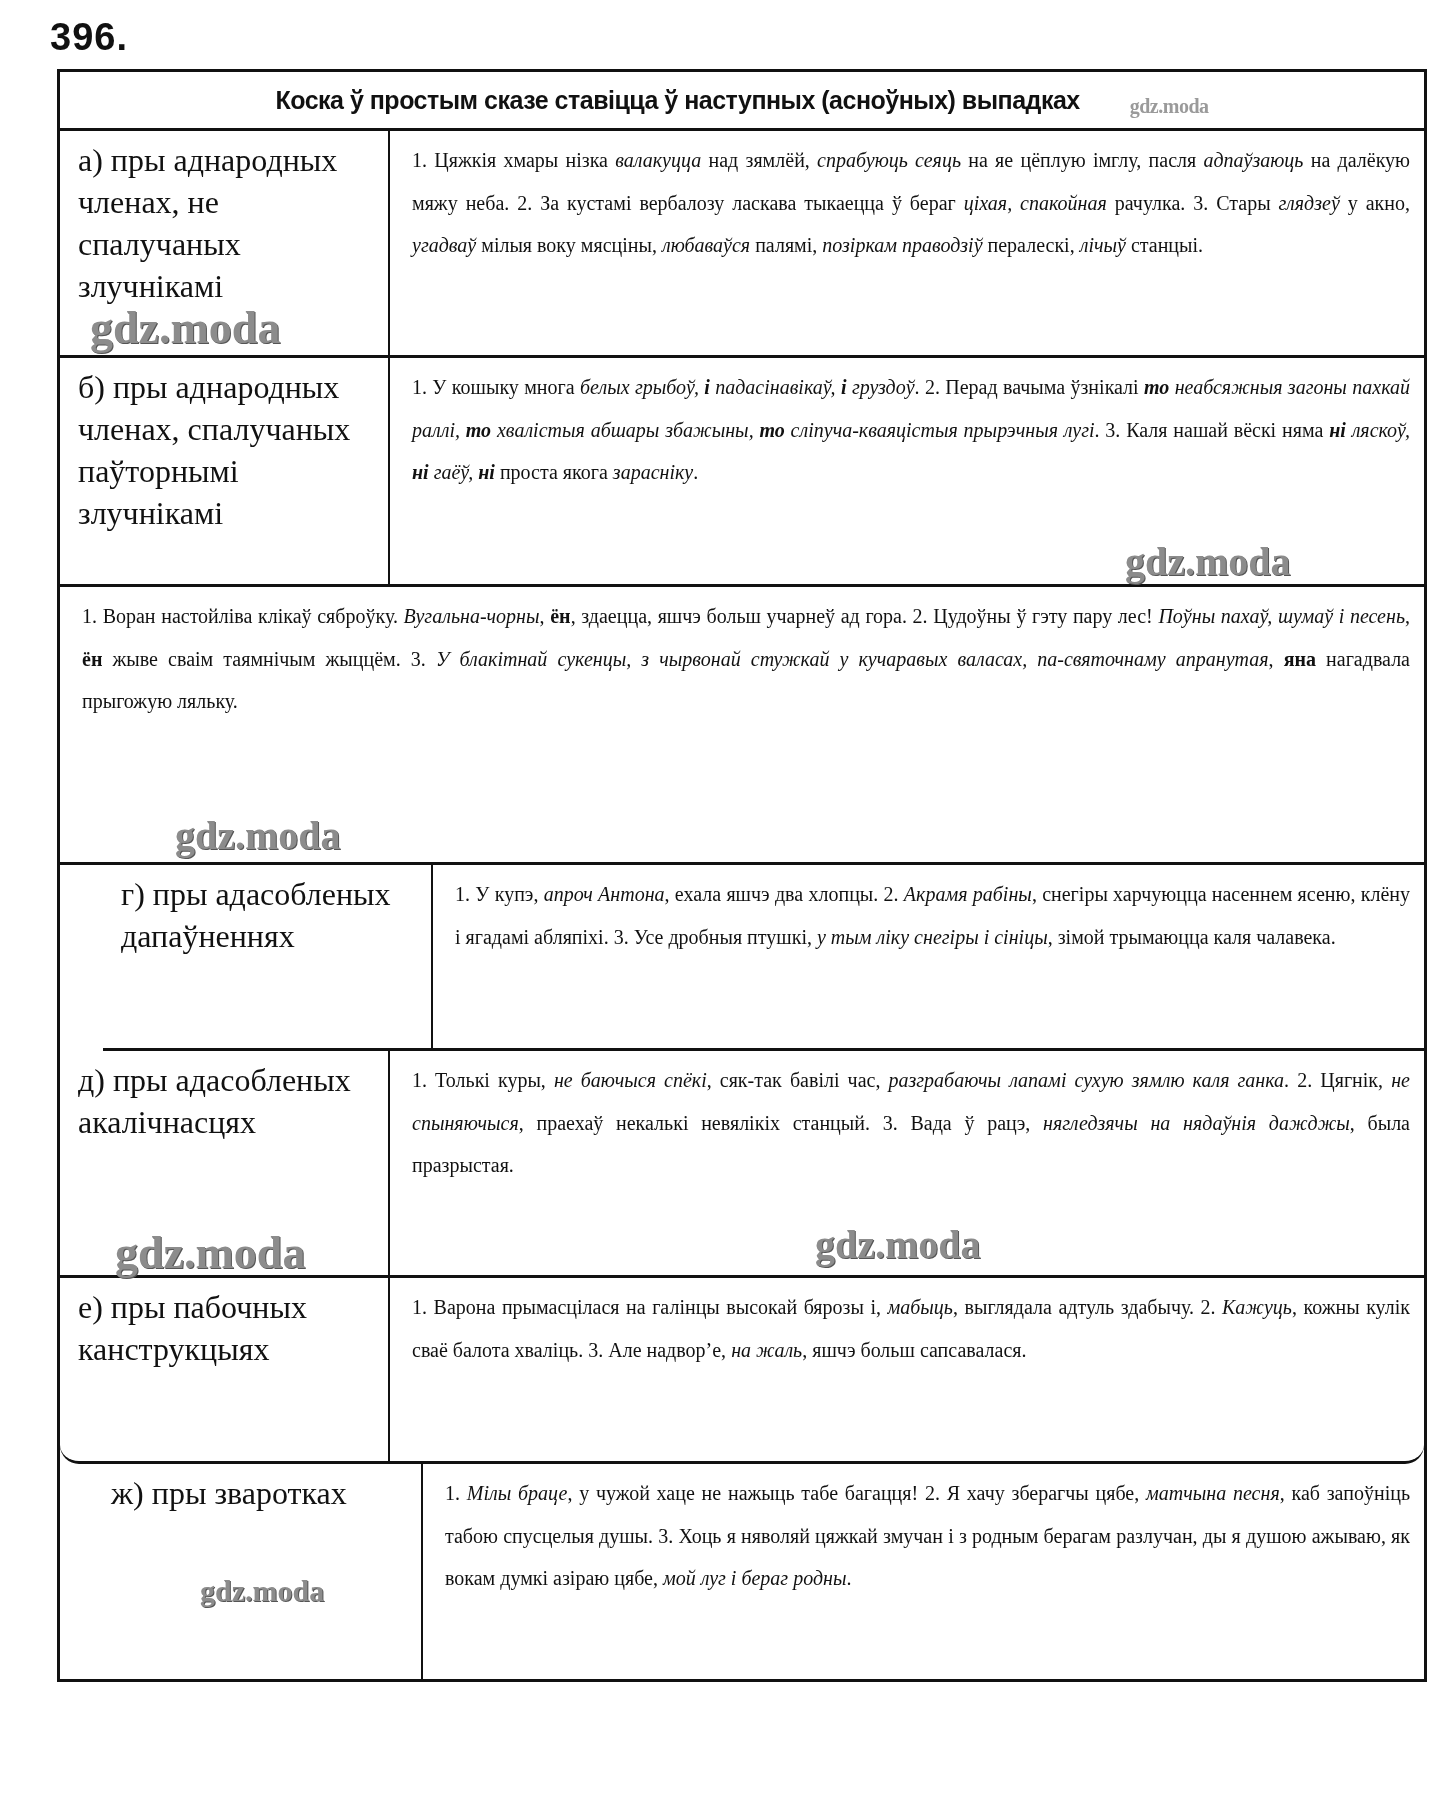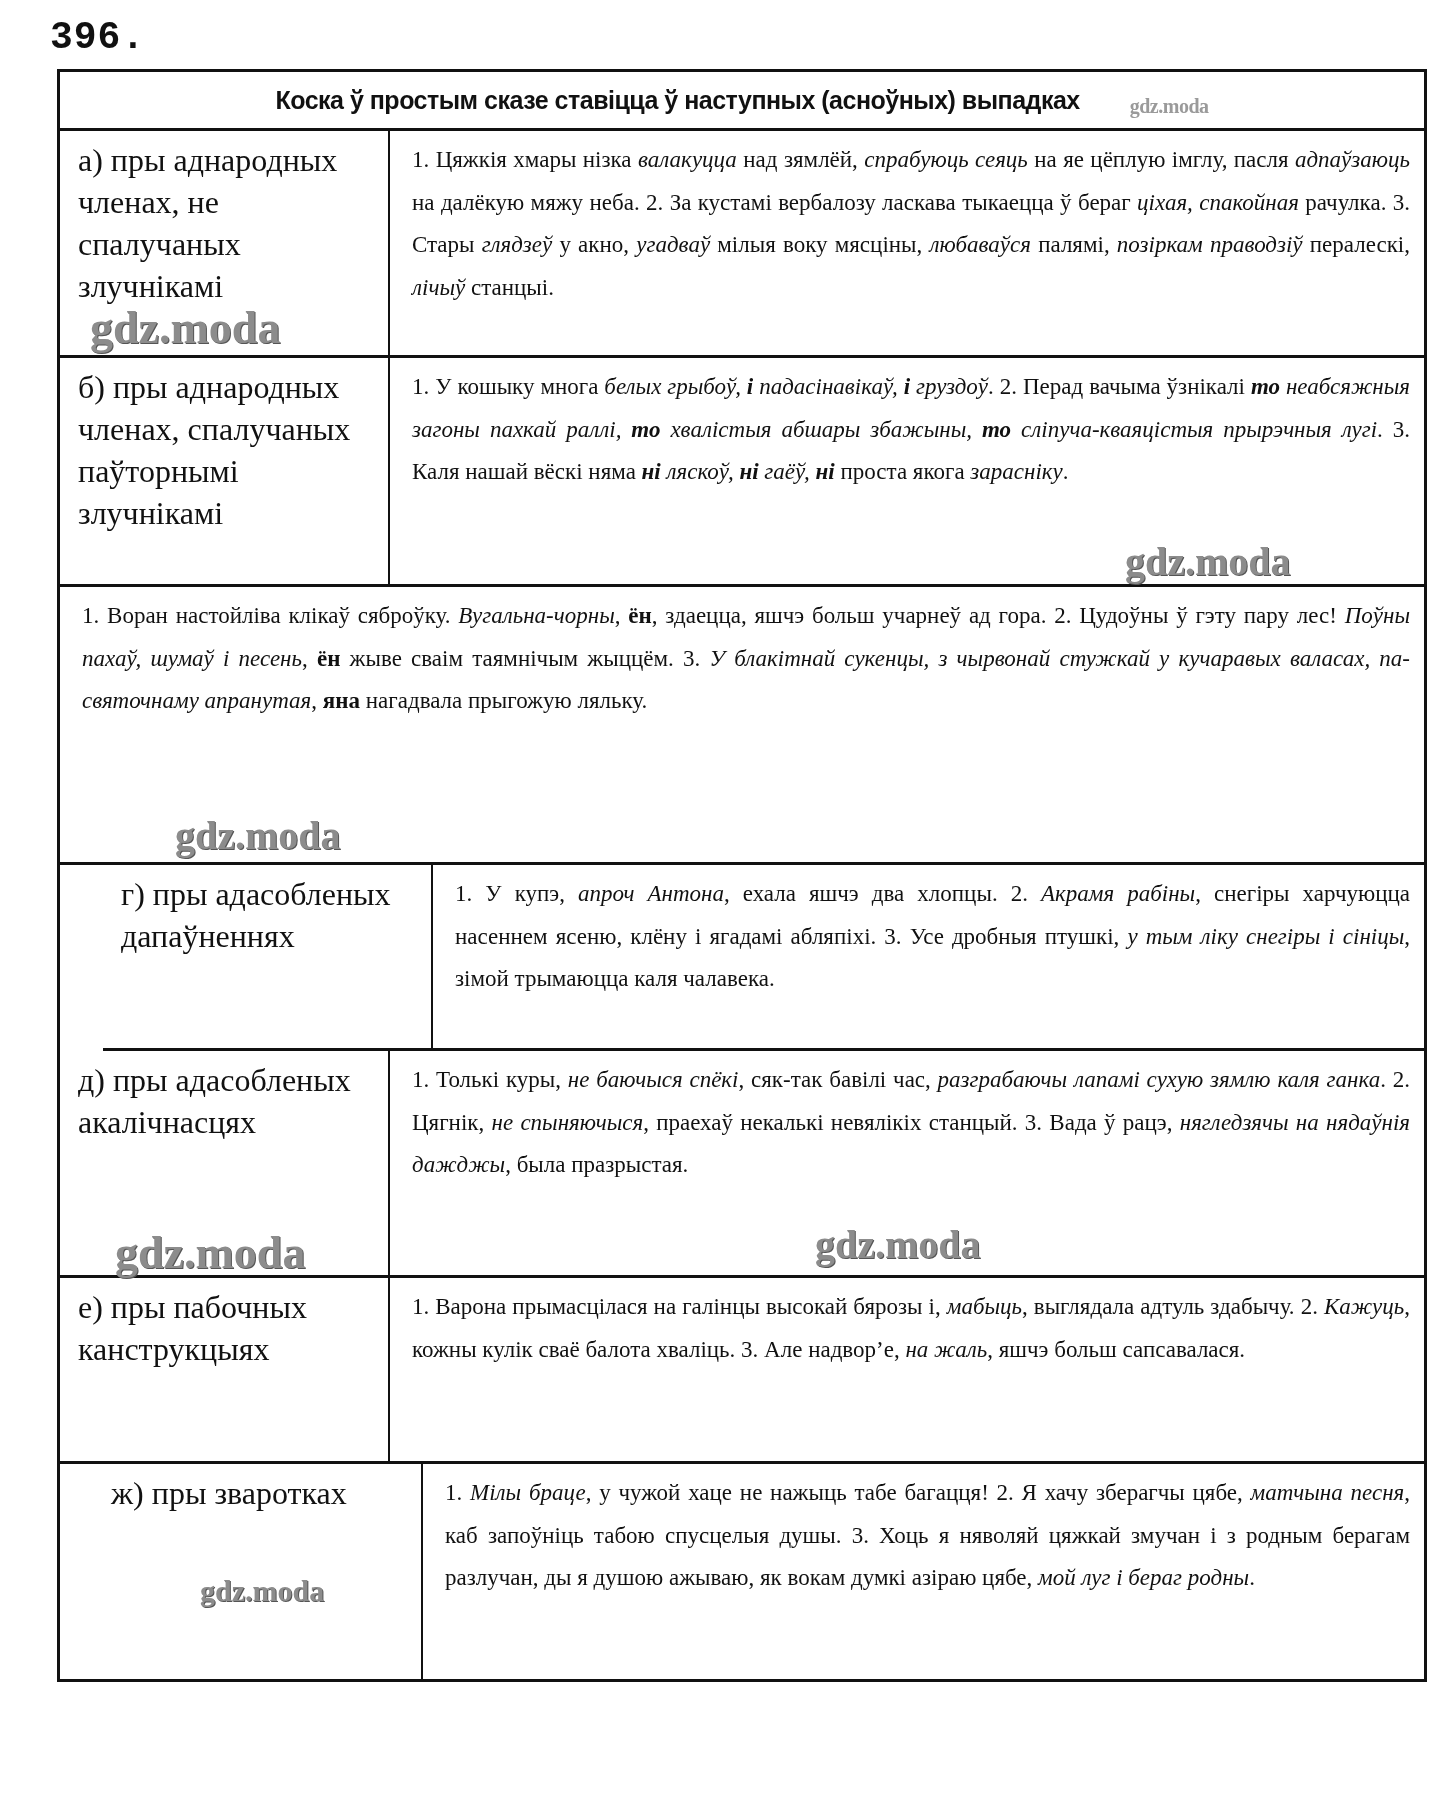--- a/index.html
+++ b/index.html
@@ -2,42 +2,42 @@
 <html><head>
 <meta charset="utf-8">
 <style>
   html, body { margin: 0; padding: 0; background: #ffffff; }
   body {
     width: 1439px; height: 1801px; position: relative; overflow: hidden;
     font-family: "Liberation Serif", "DejaVu Serif", serif; color: #111;
   }
   .ex-num {
     position: absolute; left: 50px; top: 16px;
-    font-family: Liberation Mono, monospace;
+    font-family: Liberation Sans, sans-serif;
     font-weight: bold; font-size: 38px; letter-spacing: 1px;
   }
   .tbl {
     position: absolute; left: 57px; top: 69px; width: 1364px;
     border: 3px solid #111; border-collapse: collapse;
   }
   .hdr {
     height: 56px; border-bottom: 3px solid #111; position: relative;
     display: flex; align-items: center; justify-content: center;
     font-family: "Liberation Sans", "DejaVu Sans", sans-serif;
     font-weight: bold; font-size: 25px; letter-spacing: -0.5px; gap: 48px;
   }
   .row { display: flex; border-bottom: 3px solid #111; position: relative; }
   .row:last-child { border-bottom: none; }
   .lcell {
     width: 302px; padding: 8px 8px 8px 18px; border-right: 2px solid #111;
     font-size: 32px; line-height: 42px; box-sizing: content-box;
     position: relative;
   }
   .rcell {
-    flex: 1; padding: 8px 14px 10px 22px; font-size: 23px; line-height: 42.5px;
+    flex: 1; padding: 8px 14px 10px 22px; font-size: 20px; line-height: 42.5px;
     text-align: justify; position: relative;
   }
   .it { font-style: italic; }
   .bd { font-weight: bold; }
   .wm {
     position: absolute; color: #9a9a9a; font-family: Liberation Serif, serif;
     pointer-events: none; white-space: nowrap;
   }
   .wm.big { font-size: 40px; font-weight: bold; color: #8c8c8c; text-shadow: 1px 1px 0 #555; }
   .wm.sm { font-size: 15px; }
@@ -75,21 +75,21 @@
     <div class="rcell"><span>1. У купэ, </span><span class="it">апроч Антона</span><span>, ехала яшчэ два хлопцы. 2. </span><span class="it">Акрамя рабіны</span><span>, снегіры харчуюцца насеннем ясеню, клёну і ягадамі абляпіхі. 3. Усе дробныя птушкі, </span><span class="it">у тым ліку снегіры і сініцы</span><span>, зімой трымаюцца каля чалавека.</span></div>
   </div>
 
   <div class="row" style="height:224px;justify-content:center;">
     <div class="lcell">д) пры адасобленых акалічнасцях</div>
     <div class="rcell"><span>1. Толькі куры, </span><span class="it">не баючыся спёкі</span><span>, сяк-так бавілі час, </span><span class="it">разграбаючы лапамі сухую зямлю каля ганка</span><span>. 2. Цягнік, </span><span class="it">не спыняючыся</span><span>, праехаў некалькі невялікіх станцый. 3. Вада ў рацэ, </span><span class="it">нягледзячы на нядаўнія дажджы</span><span>, была празрыстая.</span></div>
     <span class="wm big" style="left:55px;top:175px;font-size:46px;">gdz.moda</span>
     <span class="wm big" style="left:755px;top:170px;">gdz.moda</span>
   </div>
 
-  <div class="row" style="height:183px;">
+  <div class="row" style="height:183px;border-radius:19px;">
     <div class="lcell">е) пры пабочных канструкцыях</div>
     <div class="rcell"><span>1. Варона прымасцілася на галінцы высокай бярозы і, </span><span class="it">мабыць</span><span>, выглядала адтуль здабычу. 2. </span><span class="it">Кажуць</span><span>, кожны кулік сваё балота хваліць. 3. Але надвор’е, </span><span class="it">на жаль</span><span>, яшчэ больш сапсавалася.</span></div>
   </div>
 
   <div class="row" style="height:215px;padding-left:33px;">
     <div class="lcell">ж) пры зваротках</div>
     <div class="rcell"><span>1. </span><span class="it">Мілы браце</span><span>, у чужой хаце не нажыць табе багацця! 2. Я хачу зберагчы цябе, </span><span class="it">матчына песня</span><span>, каб запоўніць табою спусцелыя душы. 3. Хоць я няволяй цяжкай змучан і з родным берагам разлучан, ды я душою ажываю, як вокам думкі азіраю цябе, </span><span class="it">мой луг і бераг родны</span><span>.</span></div>
     <span class="wm big" style="left:140px;top:110px;font-size:30px;">gdz.moda</span>
   </div>
 </div>

